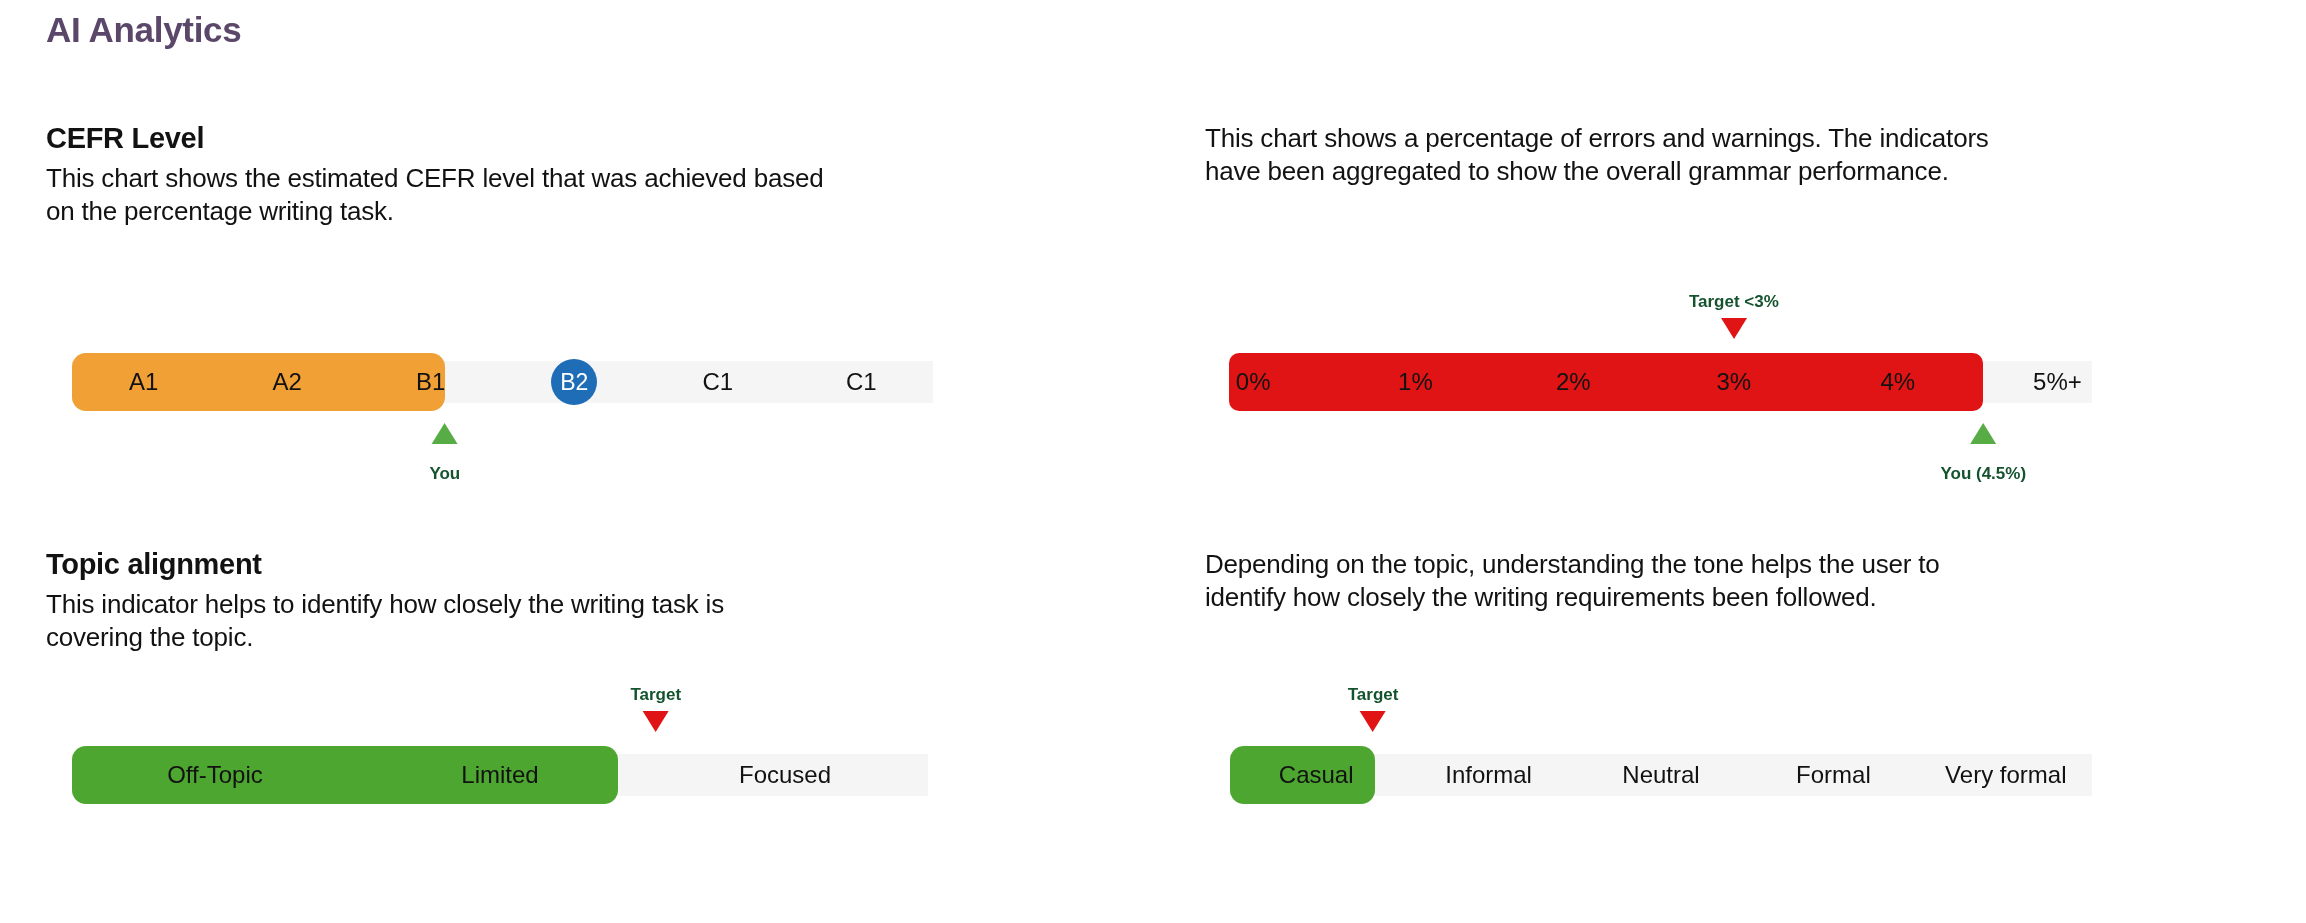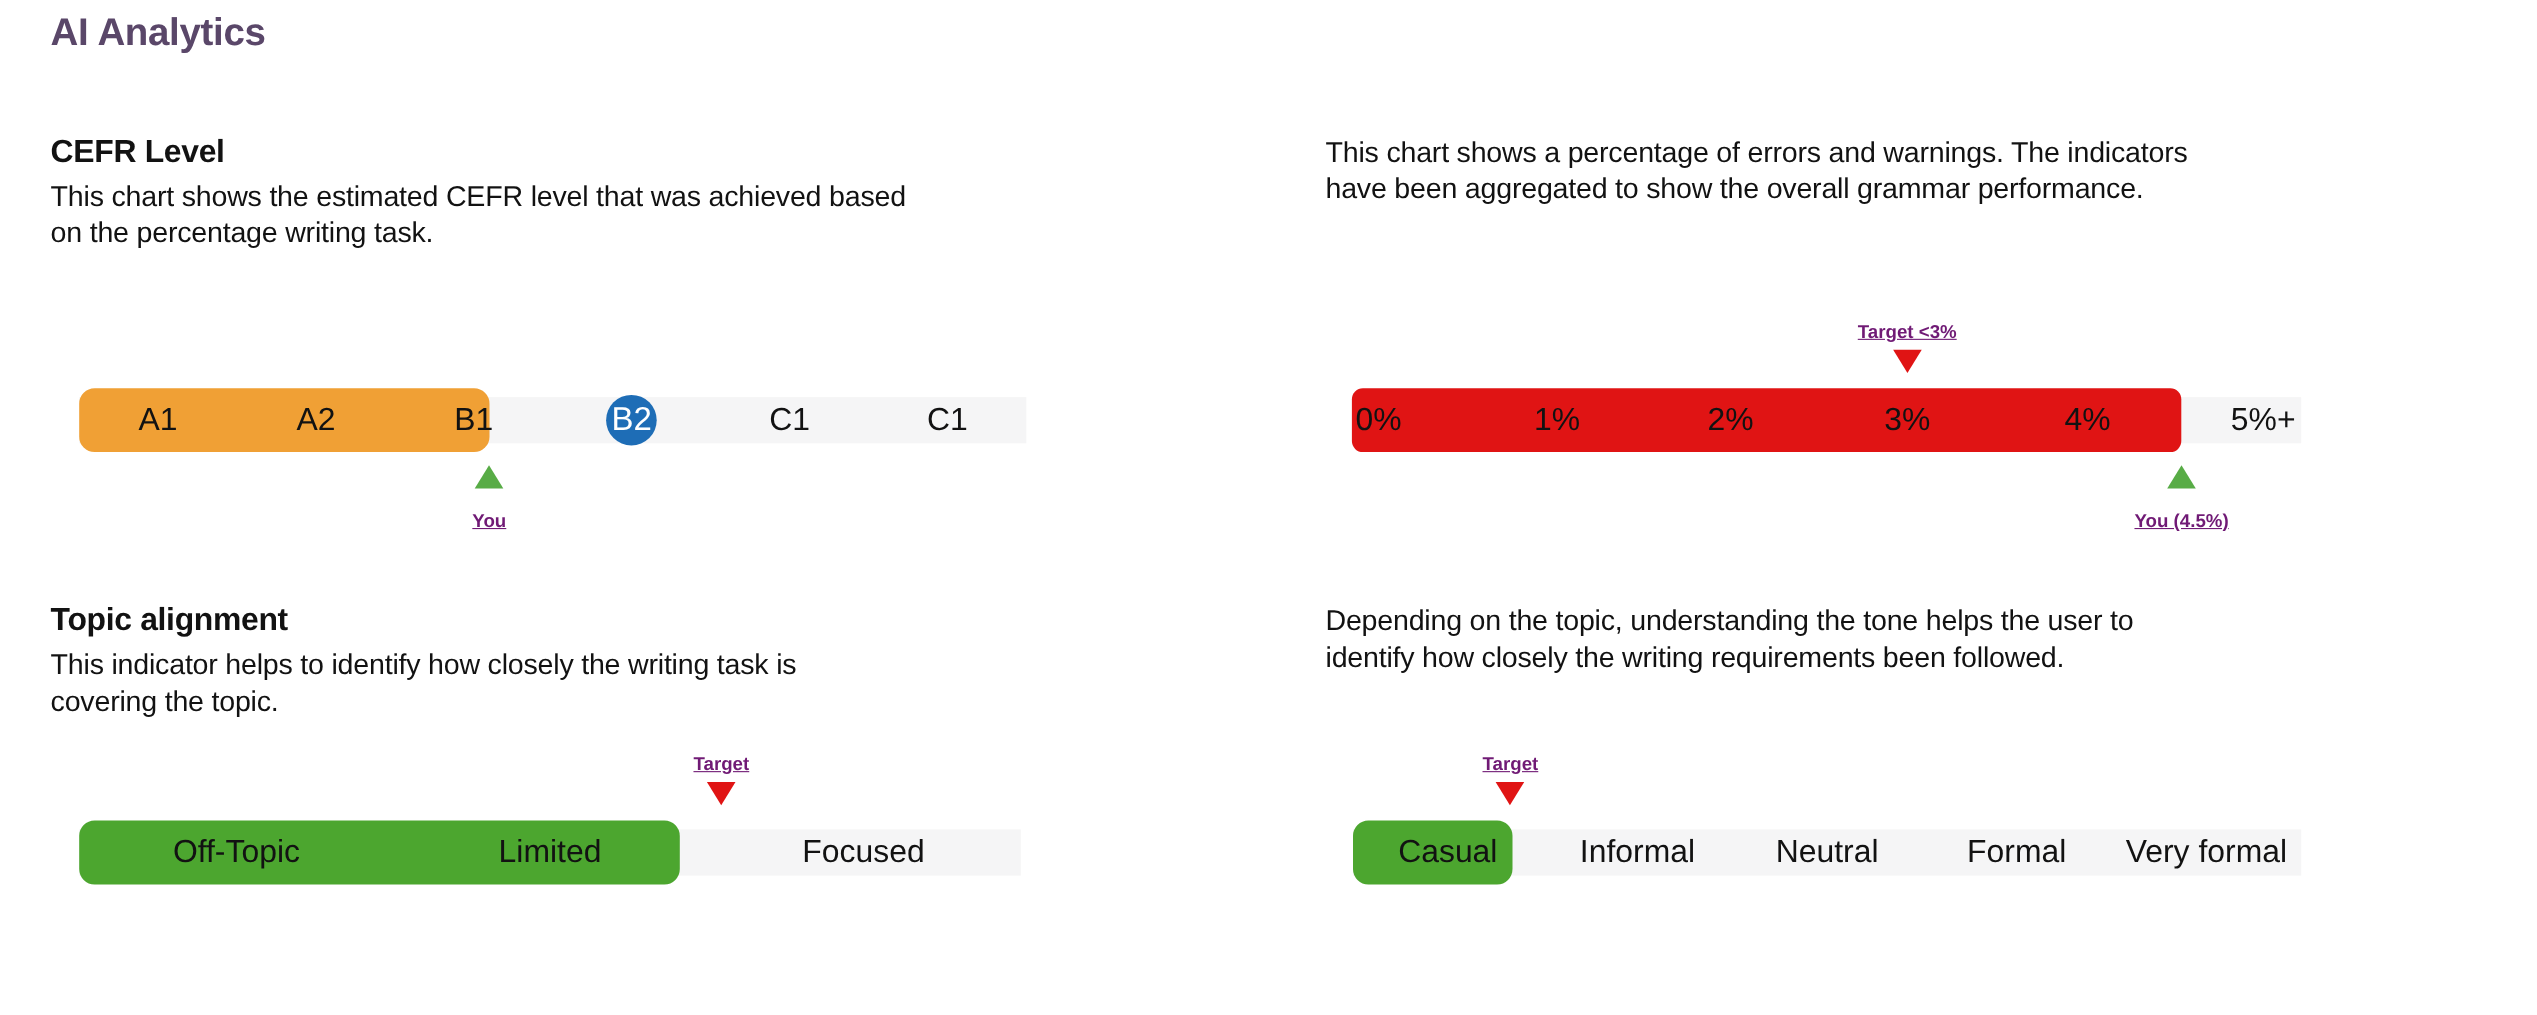--- a/index.html
+++ b/index.html
@@ -28,33 +28,33 @@
 
   .track{position:absolute;left:0;right:0;top:8px;height:42px;background:var(--track,#F5F5F6);}
   .fill{position:absolute;left:0;top:0;height:58px;border-radius:14px;}
   #chart-cefr .fill{width:43.3%;background:var(--cefr_fill,#F0A035);}
   #chart-warn .fill{width:87.4%;background:var(--warning_fill,#E01414);border-radius:10px;}
   #chart-topic .fill{width:63.8%;background:var(--alignment_fill,#4CA62F);}
   #chart-tone .fill{width:16.8%;background:var(--tone_fill,#4CA62F);}
 
   .seg-label{
     position:absolute;top:50%;transform:translate(-50%,-50%);
-    font-size:29px;white-space:nowrap;color:#121212;
+    font-size:24px;white-space:nowrap;color:#121212;
   }
   .badge{
     position:absolute;top:50%;transform:translate(-50%,-50%);
     width:46px;height:46px;border-radius:50%;
-    background:var(--level_badge,#1E6DB6);color:#ffffff;font-size:30px;
+    background:var(--level_badge,#1E6DB6);color:#ffffff;font-size:23px;
     display:flex;align-items:center;justify-content:center;
   }
   .marker{
     position:absolute;display:flex;flex-direction:column;align-items:center;
     transform:translateX(-50%);
   }
-  .marker .mlabel{font-size:17px;font-weight:bold;white-space:nowrap;color:#701a75;text-decoration:underline;}
+  .marker .mlabel{font-size:17px;font-weight:bold;white-space:nowrap;color:#14532d;}
   .marker.target{bottom:calc(100% + 14px);gap:6px;}
   .marker.you{top:calc(100% + 12px);gap:20px;}
   .tri-down{width:0;height:0;border-left:13px solid transparent;border-right:13px solid transparent;border-top:21px solid var(--target_marker,#E01414);}
   .tri-up{width:0;height:0;border-left:13px solid transparent;border-right:13px solid transparent;border-bottom:21px solid var(--you_marker,#58AC46);}
 </style>
 </head>
 <body>
 
 <div class="page-title">AI Analytics</div>
 

